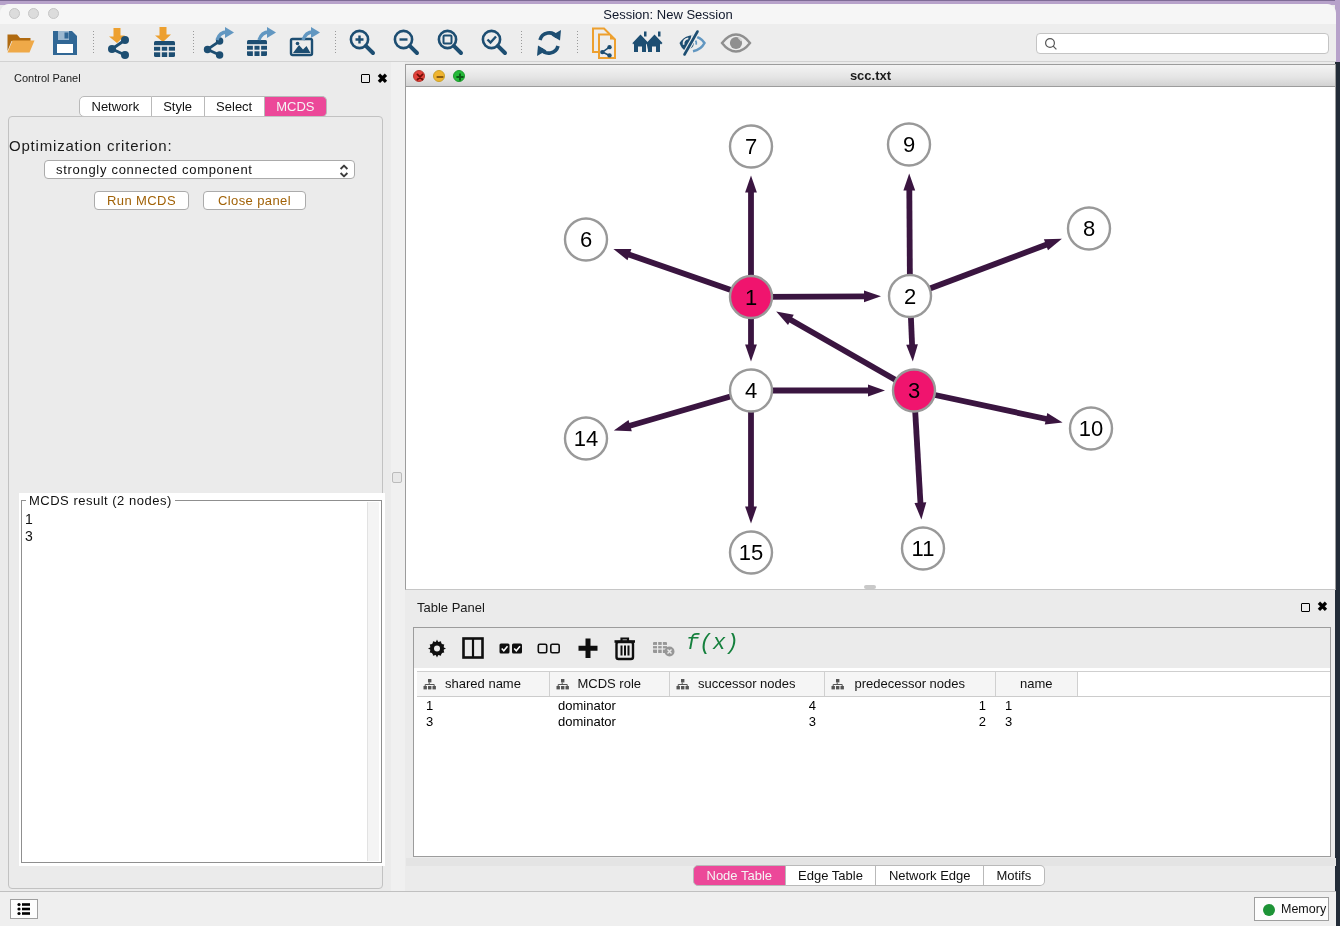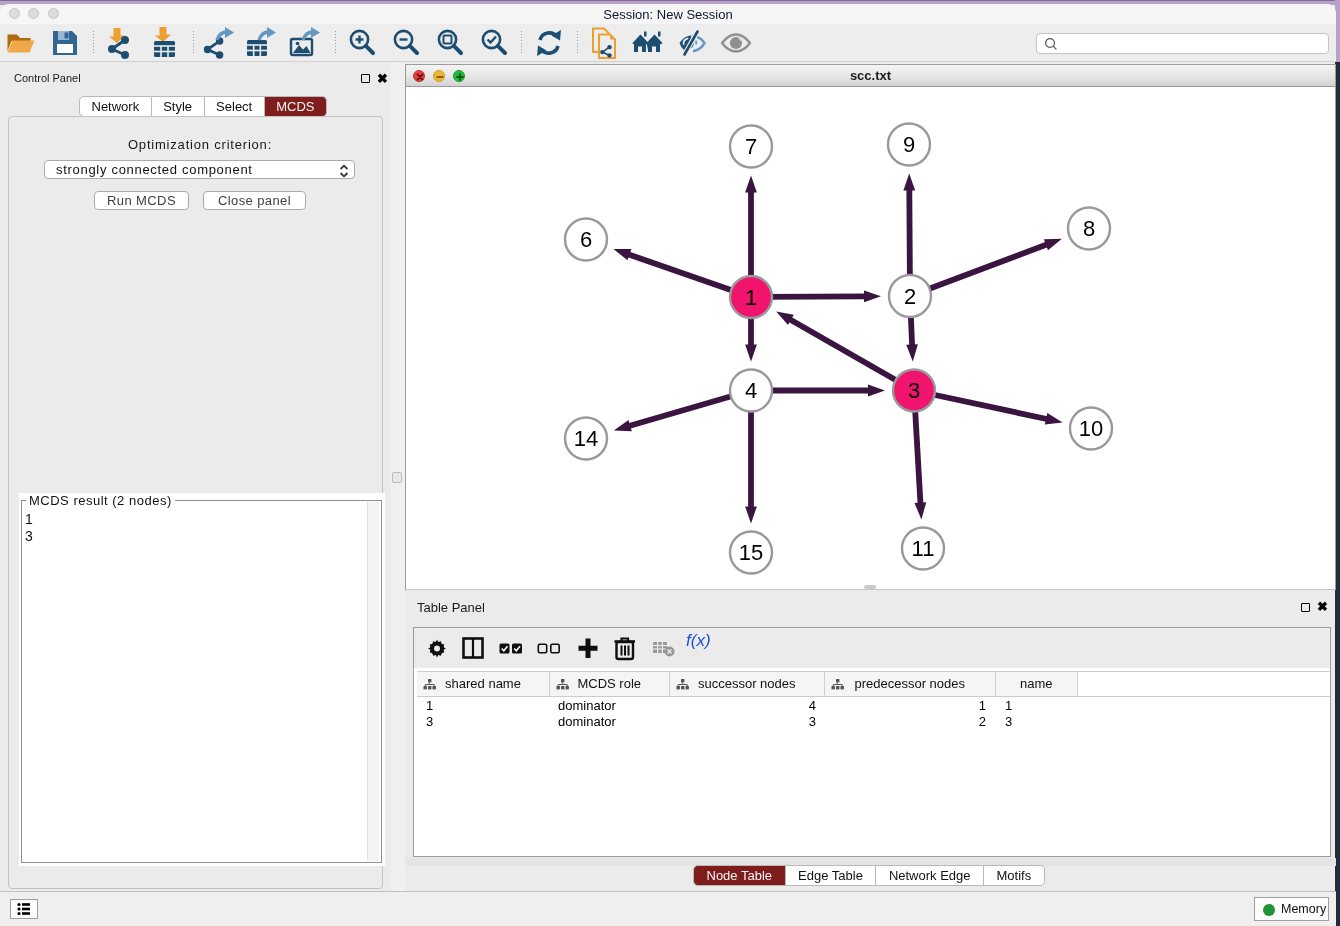--- a/index.html
+++ b/index.html
@@ -20,26 +20,26 @@
 .ticon{position:absolute;top:3px;width:32px;height:32px}
 #searchbox{left:1036px;top:9px;width:293px;height:21px;background:#fff;border:1px solid #c4c4c4;border-radius:4px}
 #cp-title{left:14px;top:72px;font-size:11px;color:#1a1a1a}
 #cp-max{left:361px;top:74px;width:9px;height:9px;border:1.5px solid #000;border-radius:1px}
 #cp-x{left:377px;top:71px;font-size:13px;font-weight:bold;color:#000}
 .tabrow{position:absolute;display:flex}
 .tab{height:21px;line-height:20px;background:#fff;border:1px solid #b9b9b9;border-left:none;font-size:13px;color:#111;text-align:left;padding:0 11.5px}
 #btabs .tab{padding:0 12.5px}
 .tab.first{border-left:1px solid #b9b9b9;border-radius:5px 0 0 5px}
 .tab.last{border-radius:0 5px 5px 0}
-.tab.sel{background:#7f1d1d;color:#f5f5f5;border-color:#b9b9b9}
+.tab.sel{background:#ec4899;color:#f5f5f5;border-color:#b9b9b9}
 #cp-border{left:8px;top:116px;width:375px;height:773px;border:1px solid #c2c2c2;border-radius:4px;background:#ebebeb}
-#optlabel{left:9px;top:137px;width:382px;text-align:center;font-size:13px;color:#1a1a1a;letter-spacing:0.8px}
+#optlabel{left:9px;top:137px;width:382px;text-align:left;font-size:15px;color:#1a1a1a;letter-spacing:0.8px}
 #combo{left:44px;top:160px;width:311px;height:19px;background:#fff;border:1px solid #ababab;border-radius:4px;font-size:13px;color:#111;line-height:17px;padding-left:11px;letter-spacing:0.7px}
 #combo svg{position:absolute;right:3px;top:2px}
-.btn{position:absolute;height:19px;background:#fff;border:1px solid #ababab;border-radius:4px;font-size:13px;color:#404040;text-align:center;line-height:17px;letter-spacing:0.4px}
+.btn{position:absolute;height:19px;background:#fff;border:1px solid #ababab;border-radius:4px;font-size:13px;color:#a16207;text-align:center;line-height:17px;letter-spacing:0.4px}
 #btn-run{left:94px;top:191px;width:95px}
 #btn-close{left:203px;top:191px;width:103px}
 #resultbox{left:19px;top:493px;width:366px;height:373px;background:#fff}
 #fieldset{left:2px;top:7px;width:361px;height:363px;border:1px solid #8f8f8f}
 #fieldlegend{left:4px;top:-8px;background:#fff;padding:0 3px;font-size:13px;color:#111;letter-spacing:0.5px}
 #resultlist{left:6px;top:18px;font-size:14px;color:#111;line-height:16.5px}
 #resscroll{left:348px;top:9px;width:12px;height:359px;background:#f4f4f4;border-left:1px solid #e2e2e2}
 
 #vsplit-handle{left:392px;top:472px;width:10px;height:11px;background:#e8e8e8;border:1px solid #bbb;border-radius:2px}
 
@@ -379,21 +379,21 @@
           <g stroke="#ebebeb" stroke-width="1.2">
             <line x1="3" y1="11.5" x2="17" y2="11.5"></line>
             <line x1="3" y1="15" x2="17" y2="15"></line>
             <line x1="7.6" y1="8" x2="7.6" y2="19"></line>
             <line x1="12.3" y1="8" x2="12.3" y2="19"></line>
           </g>
           <circle cx="19.5" cy="17.5" r="5" fill="#333"></circle>
           <path d="M17.5 15.5 l4 4 M21.5 15.5 l-4 4" stroke="#ebebeb" stroke-width="1.4"></path>
         </g>
       </svg>
-      <div style="position:absolute;left:272px;top:3px;font-size:17px;color:#1d4ed8;font-family:Liberation Sans, sans-serif;font-style:italic">f(x)</div>
+      <div style="position:absolute;left:272px;top:3px;font-size:22px;color:#15803d;font-family:Liberation Mono, monospace;font-style:italic">f(x)</div>
     </div>
   <div class="abs" id="ttable">
     <div class="th" style="left:0px;width:133px"><svg width="13" height="13" viewBox="0 0 13 13">
           <g fill="#555">
             <rect x="5" y="1" width="3.4" height="3.4"></rect>
             <rect x="0.5" y="8" width="3.4" height="3.4"></rect>
             <rect x="5" y="8" width="3.4" height="3.4"></rect>
             <rect x="9.5" y="8" width="3.4" height="3.4"></rect>
             <path d="M6.2 4.4 V6.5 M2.2 8 V6.5 H11.2 V8" stroke="#555" stroke-width="1" fill="none"></path>
           </g>

